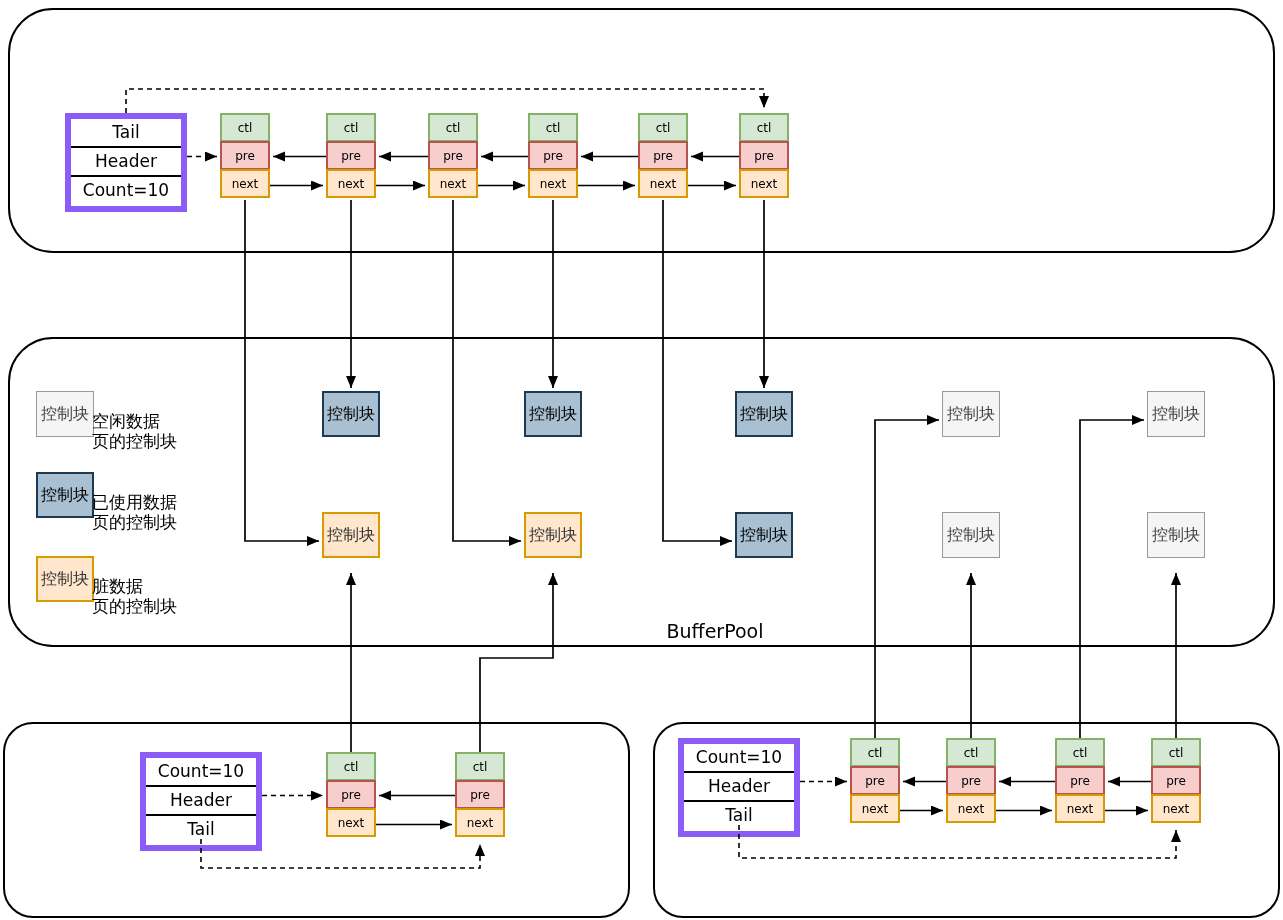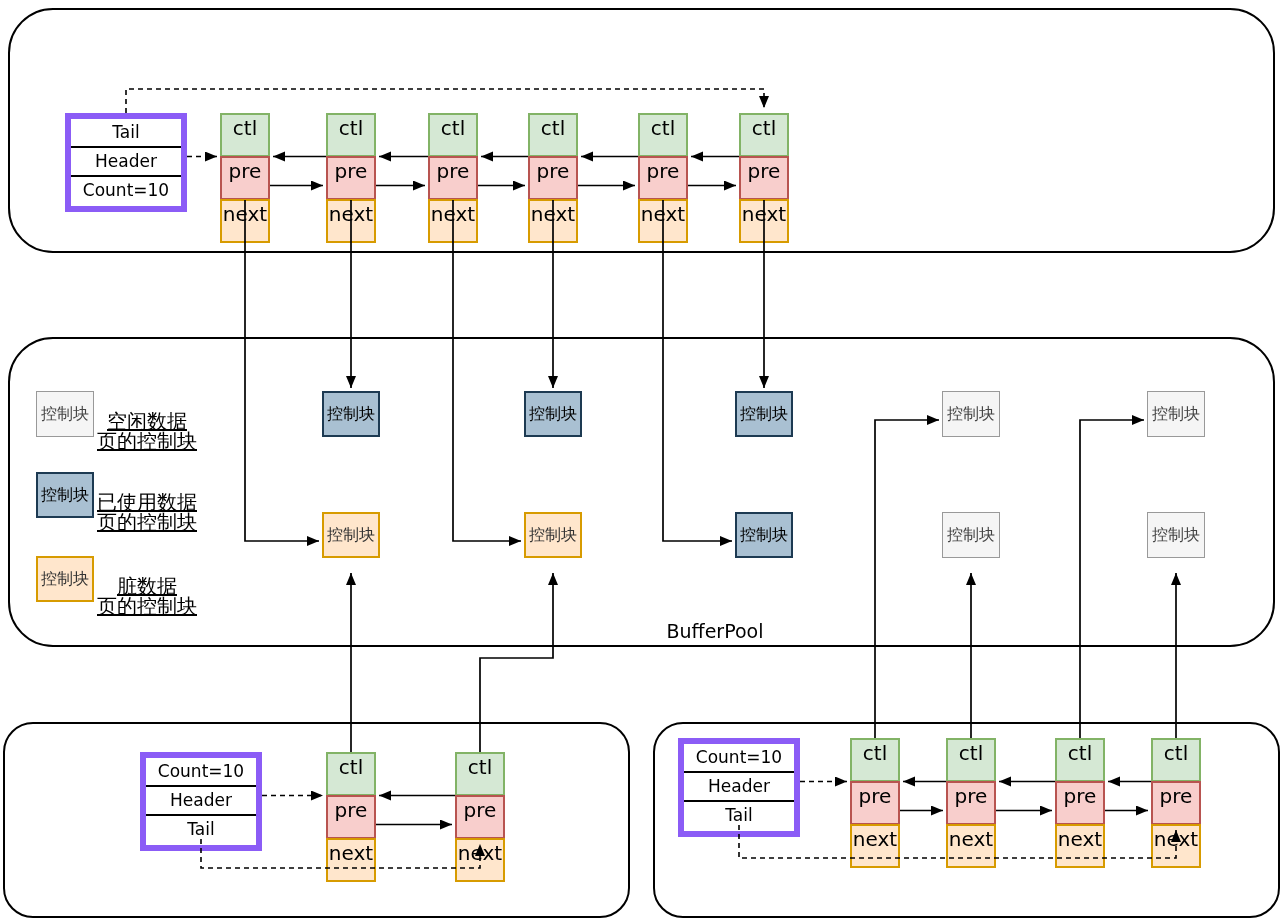--- a/index.html
+++ b/index.html
@@ -10,31 +10,31 @@
   .panel{position:absolute;border:2px solid #000;background:#fff;box-sizing:border-box;}
   .panel.big{border-radius:45px;}
   .panel.small{border-radius:30px;}
   .ptitle{position:absolute;font-size:19px;text-align:center;white-space:nowrap;}
   
   .htable{position:absolute;width:122px;background:#fff;border:6px solid #8b5cf6;box-sizing:border-box;}
   .htable .hrow{height:29px;line-height:27px;text-align:center;font-size:17px;border-bottom:2px solid #000;box-sizing:border-box;}
   .htable .hrow:last-child{border-bottom:none;}
   
   .node{position:absolute;width:50px;}
-  .cell{height:44px;line-height:26px;text-align:center;font-size:20px;box-sizing:border-box;border:2px solid #000;}
+  .cell{height:29px;line-height:26px;text-align:center;font-size:12px;box-sizing:border-box;border:2px solid #000;}
   .cell.ctl{background:var(--ctl_fill,#d5e8d4);border-color:var(--ctl_border,#82b366);}
   .cell.pre{background:var(--pre_fill,#f8cecc);border-color:var(--pre_border,#b85450);margin-top:-1px;}
   .cell.nxt{background:var(--next_fill,#ffe6cc);border-color:var(--next_border,#d79b00);margin-top:-1px;}
   
   .cblock{position:absolute;width:58px;height:46px;box-sizing:border-box;
           display:flex;align-items:center;justify-content:center;font-size:16px;}
   .cblock.used{background:var(--used_fill,#a9c0d2);border:2px solid var(--used_border,#1d3a52);}
   .cblock.free{background:var(--free_fill,#f5f5f5);border:1.5px solid var(--free_border,#999);color:#444;}
   .cblock.dirty{background:var(--dirty_fill,#ffe6cc);border:2px solid var(--dirty_border,#d79b00);color:#333;}
-  .legend-text{position:absolute;font-size:20px;line-height:20px;text-align:center;white-space:nowrap;text-decoration:underline;}
+  .legend-text{position:absolute;font-size:17px;line-height:20px;text-align:left;white-space:nowrap;}
   .wires{position:absolute;left:0;top:0;pointer-events:none;}
 </style>
 </head>
 <body>
 
 <div class="stage">
 
   <div class="panel big" style="left:8px;top:8px;width:1267px;height:245px;"></div>
 
   <div class="panel big" style="left:8px;top:337px;width:1267px;height:310px;"></div>

